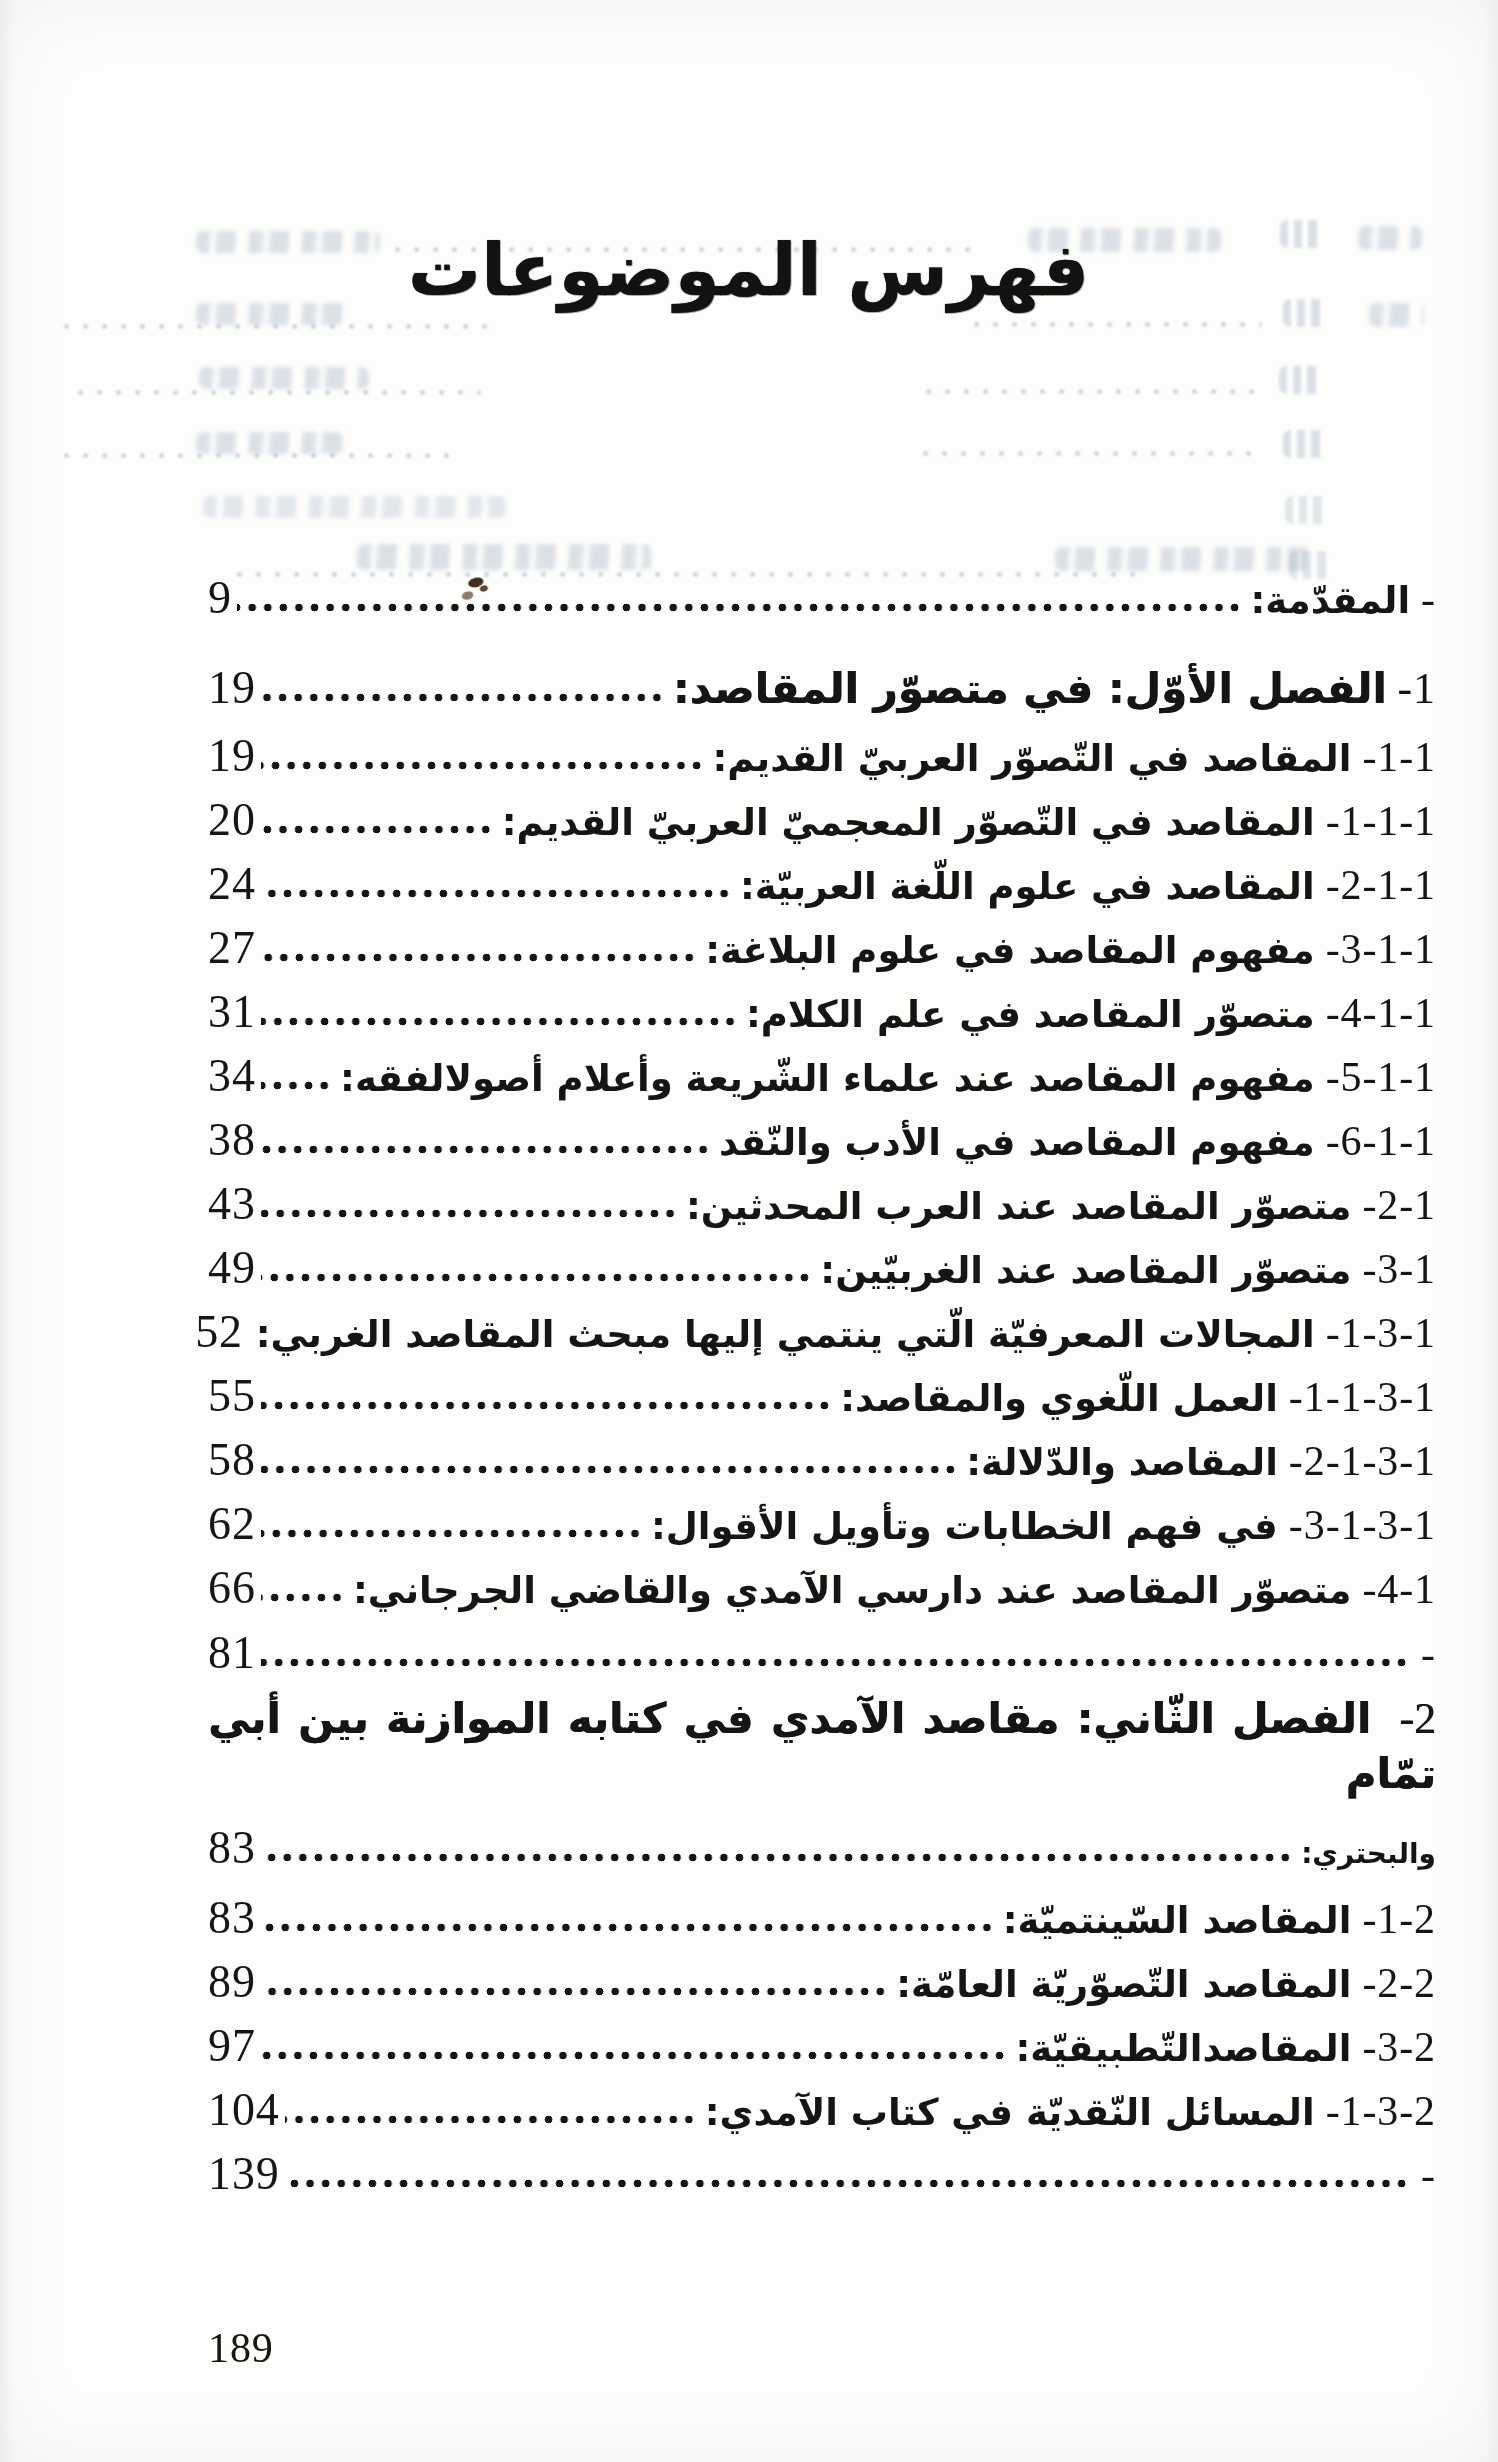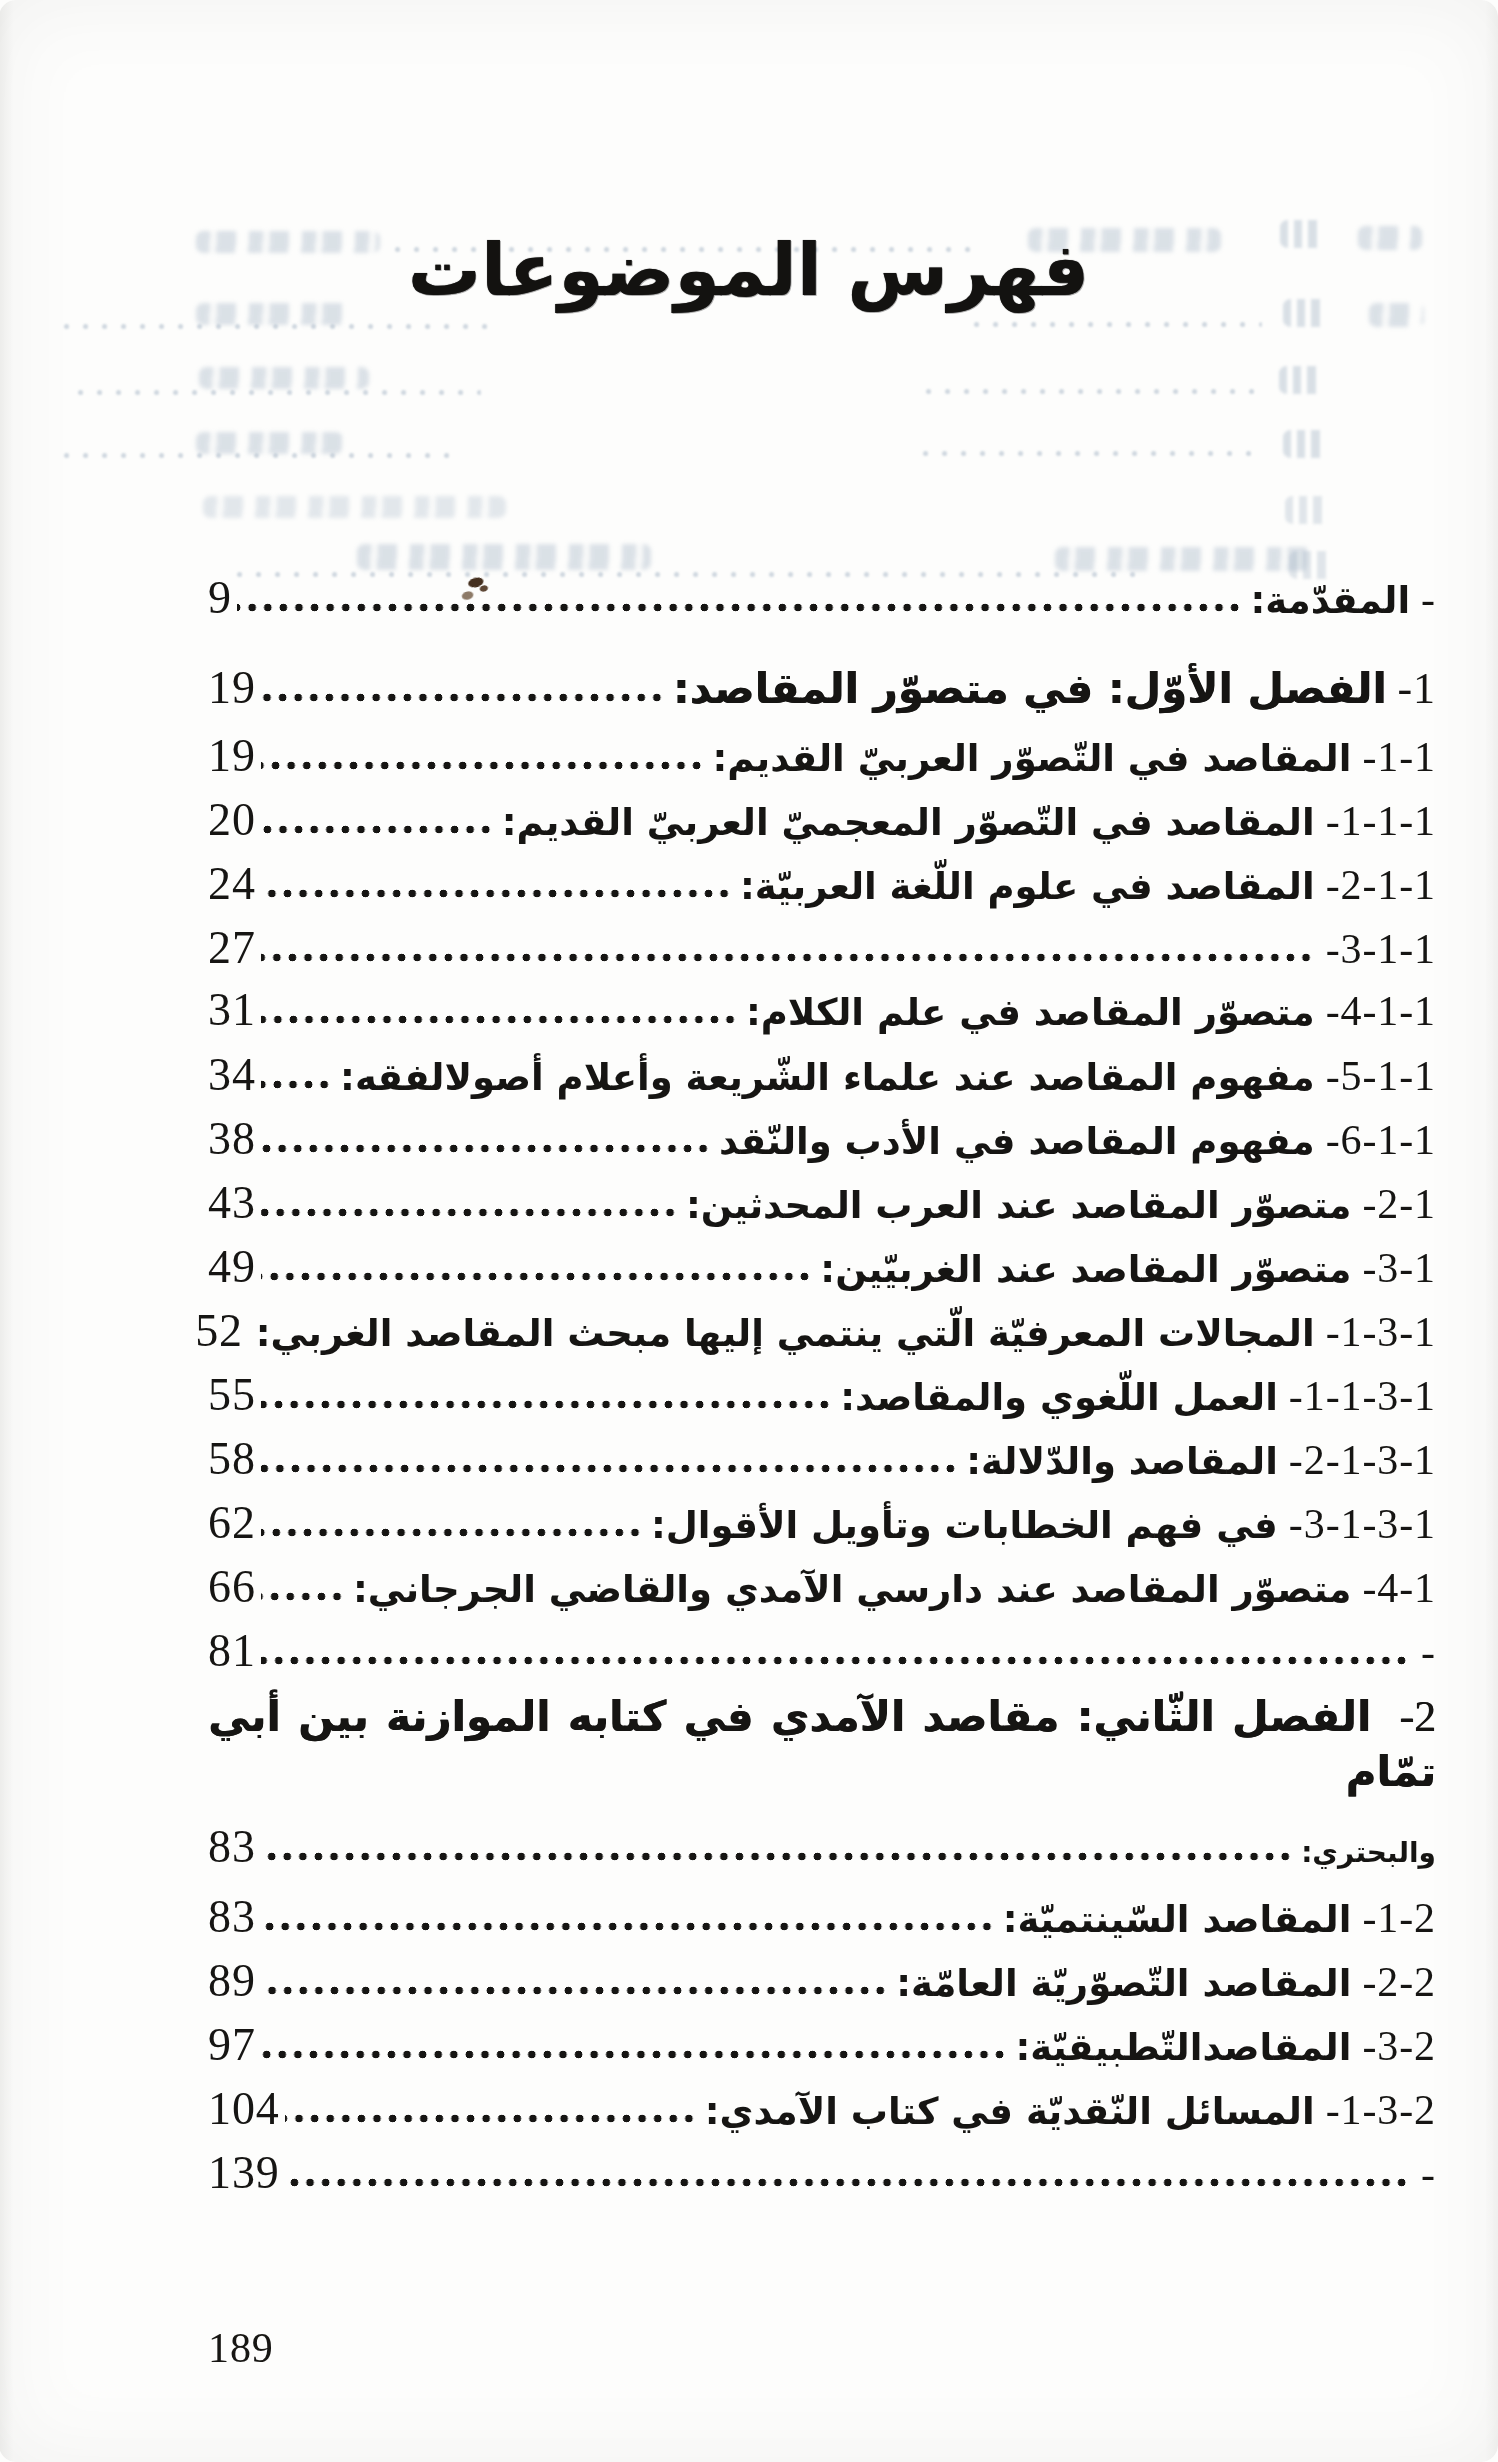--- a/index.html
+++ b/index.html
@@ -5,21 +5,20 @@
   html,body{margin:0;padding:0;background:#fdfdfc;}
   .sheet{
     position:relative;width:1499px;height:2462px;overflow:hidden;
     background:
       linear-gradient(90deg, rgba(210,210,205,.25) 0, rgba(210,210,205,0) 14.7px),
       linear-gradient(270deg, rgba(210,210,205,.18) 0, rgba(210,210,205,0) 13px),
       radial-gradient(140% 120% at 50% 42%, #fdfdfc 62%, #f4f4f1 100%);
     box-shadow: inset 0 0 83px rgba(90,90,80,.07);
     font-family:"DejaVu Sans", sans-serif;
     color:#161513;
-    border-radius:17px;
   }
   
   .ghost{position:absolute;inset:0;pointer-events:none;}
   .gs,.gd,.gn{position:absolute;border-radius:7.3px;}
   .gs{height:24px;
       background:repeating-linear-gradient(92deg,#9fb0c2 0 13.8px,rgba(159,176,194,.15) 13.8px 21px,#9fb0c2 21px 40px,rgba(159,176,194,0) 40px 53px);
       filter:blur(2.3px);opacity:.36;}
   .gd{height:7.3px;background-image:radial-gradient(circle at 3.7px 3.7px,#a3b3c4 2.4px,rgba(0,0,0,0) 2.8px);
       background-size:19px 7.3px;background-repeat:repeat-x;filter:blur(1.1px);opacity:.5;}
   .gn{height:27.6px;width:51px;
@@ -129,20 +128,21 @@
     <span class="pg">20</span>
   </div>
         <div class="row">
     <span class="num">1-1-2-</span>
     <span class="ttl">المقاصد في علوم اللّغة العربيّة:</span>
     <span class="dots"></span>
     <span class="pg">24</span>
   </div>
         <div class="row">
     <span class="num">1-1-3-</span>
+    <span class="ttl">مفهوم المقاصد في علوم البلاغة:</span>
     <span class="dots"></span>
     <span class="pg">27</span>
   </div>
         <div class="row">
     <span class="num">1-1-4-</span>
     <span class="ttl">متصوّر المقاصد في علم الكلام:</span>
     <span class="dots"></span>
     <span class="pg">31</span>
   </div>
         <div class="row">

